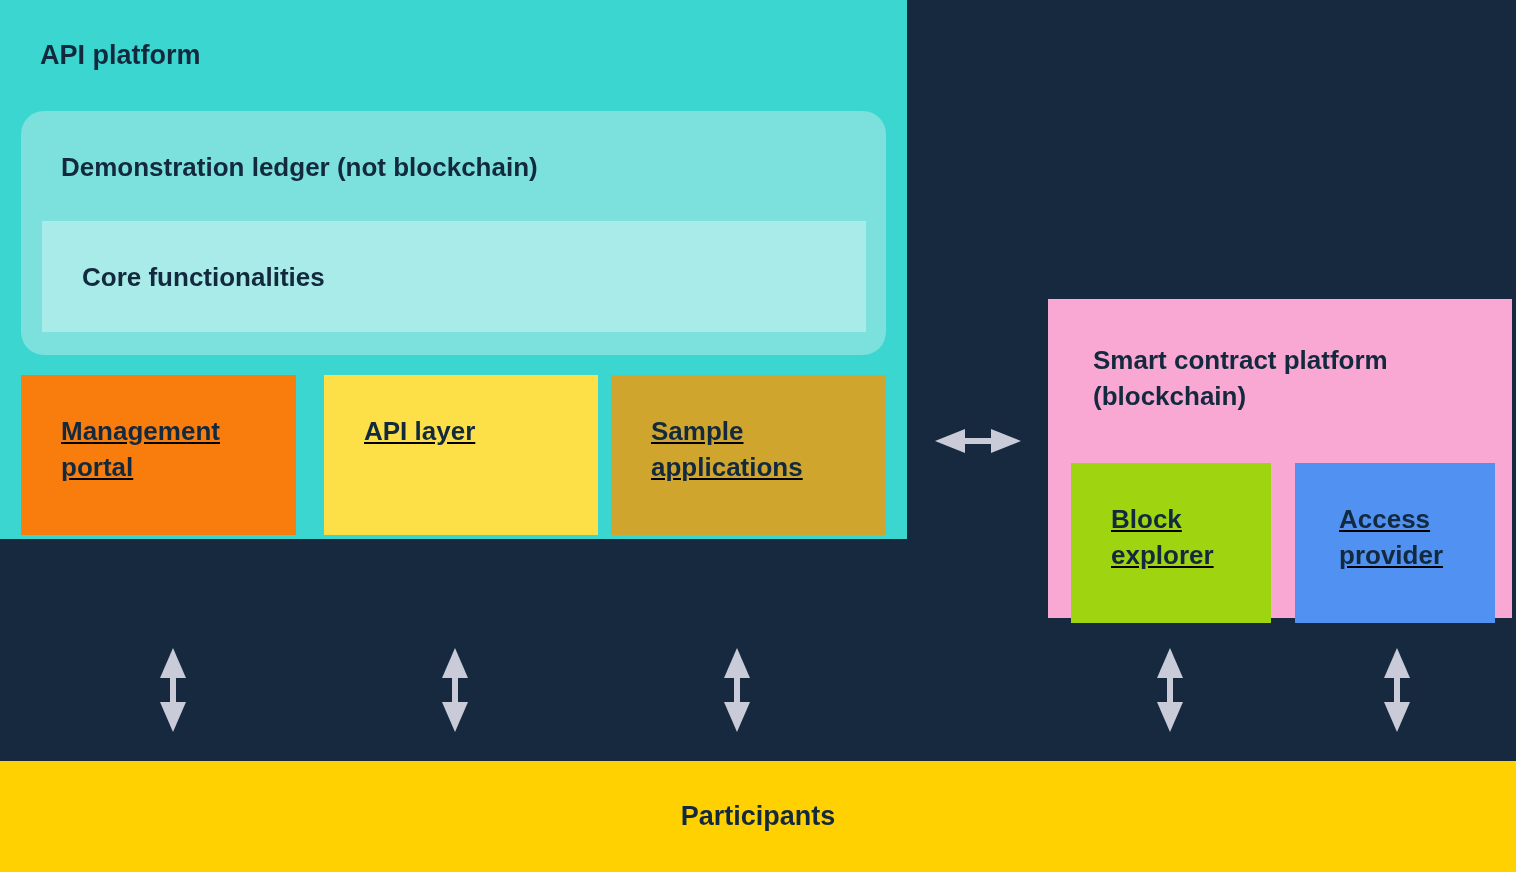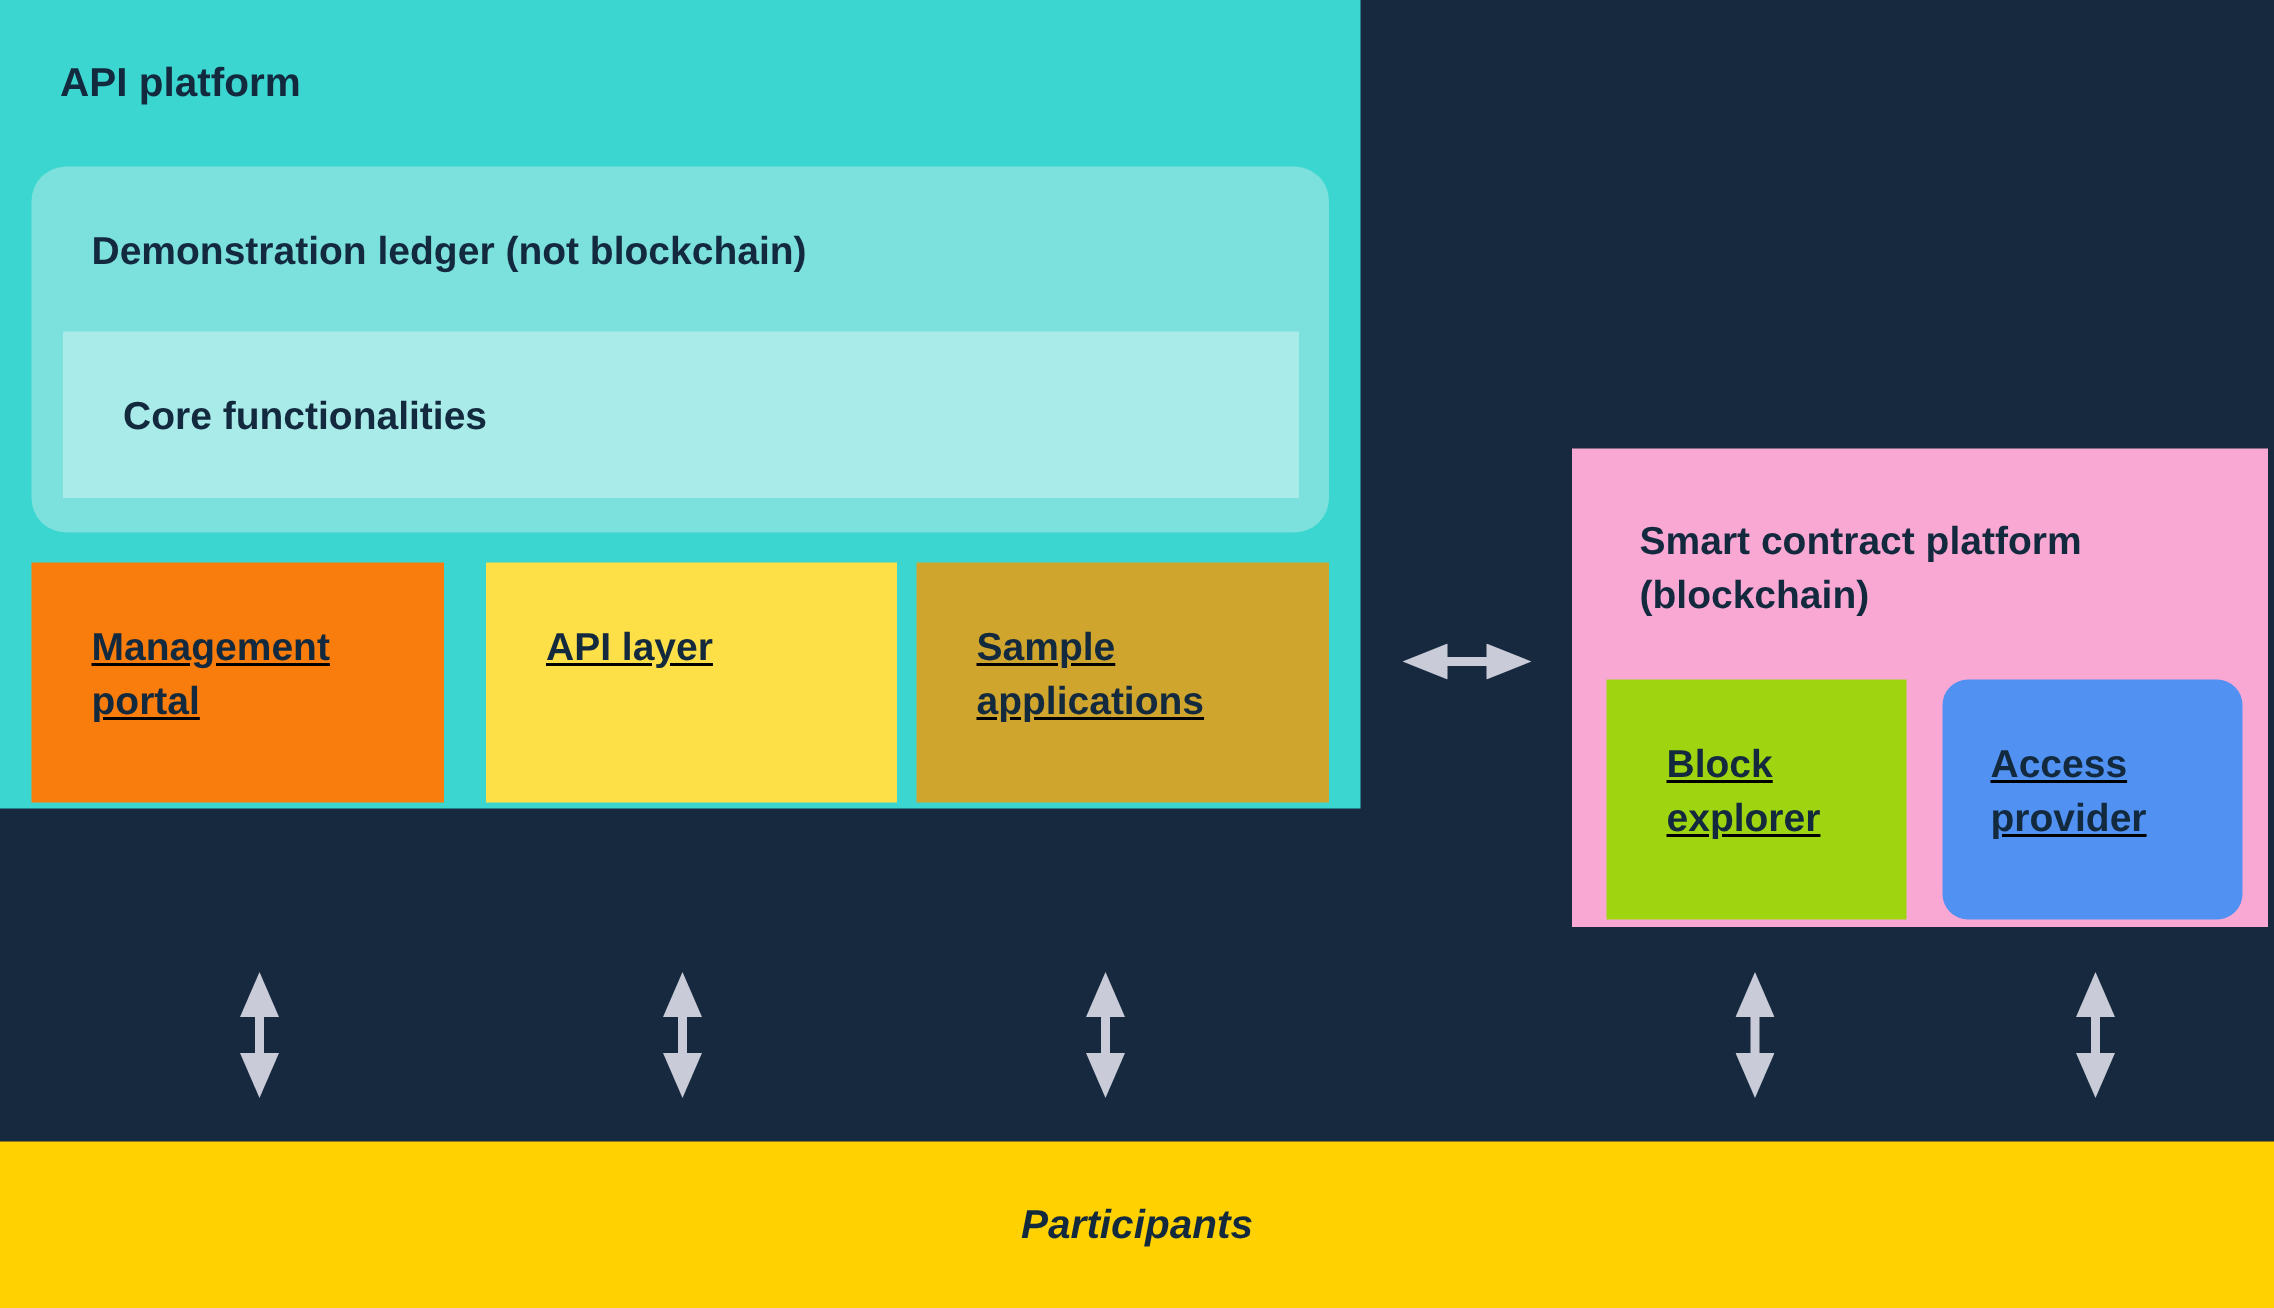--- a/index.html
+++ b/index.html
@@ -69,31 +69,31 @@
     position: absolute;
     left: 1048px; top: 299px;
     width: 464px; height: 319px;
   }
   .scp-title {
     position: absolute;
     left: 45px; top: 43px;
     width: 380px;
     font-size: 26px; line-height: 36px;
   }
-  .scp-box .module { top: 154px; width: 200px; }
+  .scp-box .module { top: 164px; width: 200px; }
   
   .participants-bar {
     position: absolute;
     left: 0; top: 761px;
     width: 1516px; height: 111px;
     display: flex;
     align-items: center;
     justify-content: center;
   }
-  .bar-label { font-size: 27px; font-style: italic; }
+  .bar-label { font-size: 27px; }
   
   .arrow { position: absolute; display: block; }
   .h-arrow { left: 935px; top: 429px; width: 86px; height: 24px; }
   .v-arrow { top: 648px; width: 26px; height: 84px; }
 </style>
 </head>
 <body>
 
 <div class="canvas" style="background: rgb(22, 41, 62);">
 
@@ -124,21 +124,21 @@
     <polygon points="86,12 56,0 56,24" fill="currentColor"></polygon>
     <rect x="26" y="9" width="34" height="6" fill="currentColor"></rect>
   </svg>
 
   <section class="scp-box" style="background: #f9a8d4;">
     <h2 class="title scp-title">Smart contract platform (blockchain)</h2>
 
     <div class="module" style="left: 23px; padding-left: 40px; background: rgb(159, 212, 17);">
       <span class="module-label">Block explorer</span>
     </div>
-    <div class="module" style="left: 247px; padding-left: 32px; background: rgb(81, 145, 241); border-radius: 17px;">
+    <div class="module" style="left: 247px; padding-left: 44px; background: rgb(81, 145, 241);">
       <span class="module-label">Access provider</span>
     </div>
   </section>
 
   <svg class="arrow v-arrow" style="left: 160px; color: rgb(201, 204, 216);" viewBox="0 0 26 84" aria-hidden="true">
     <polygon points="13,0 0,30 26,30" fill="currentColor"></polygon>
     <polygon points="13,84 0,54 26,54" fill="currentColor"></polygon>
     <rect x="10" y="26" width="6" height="32" fill="currentColor"></rect>
   </svg>
   <svg class="arrow v-arrow" style="left: 442px; color: rgb(201, 204, 216);" viewBox="0 0 26 84" aria-hidden="true">

